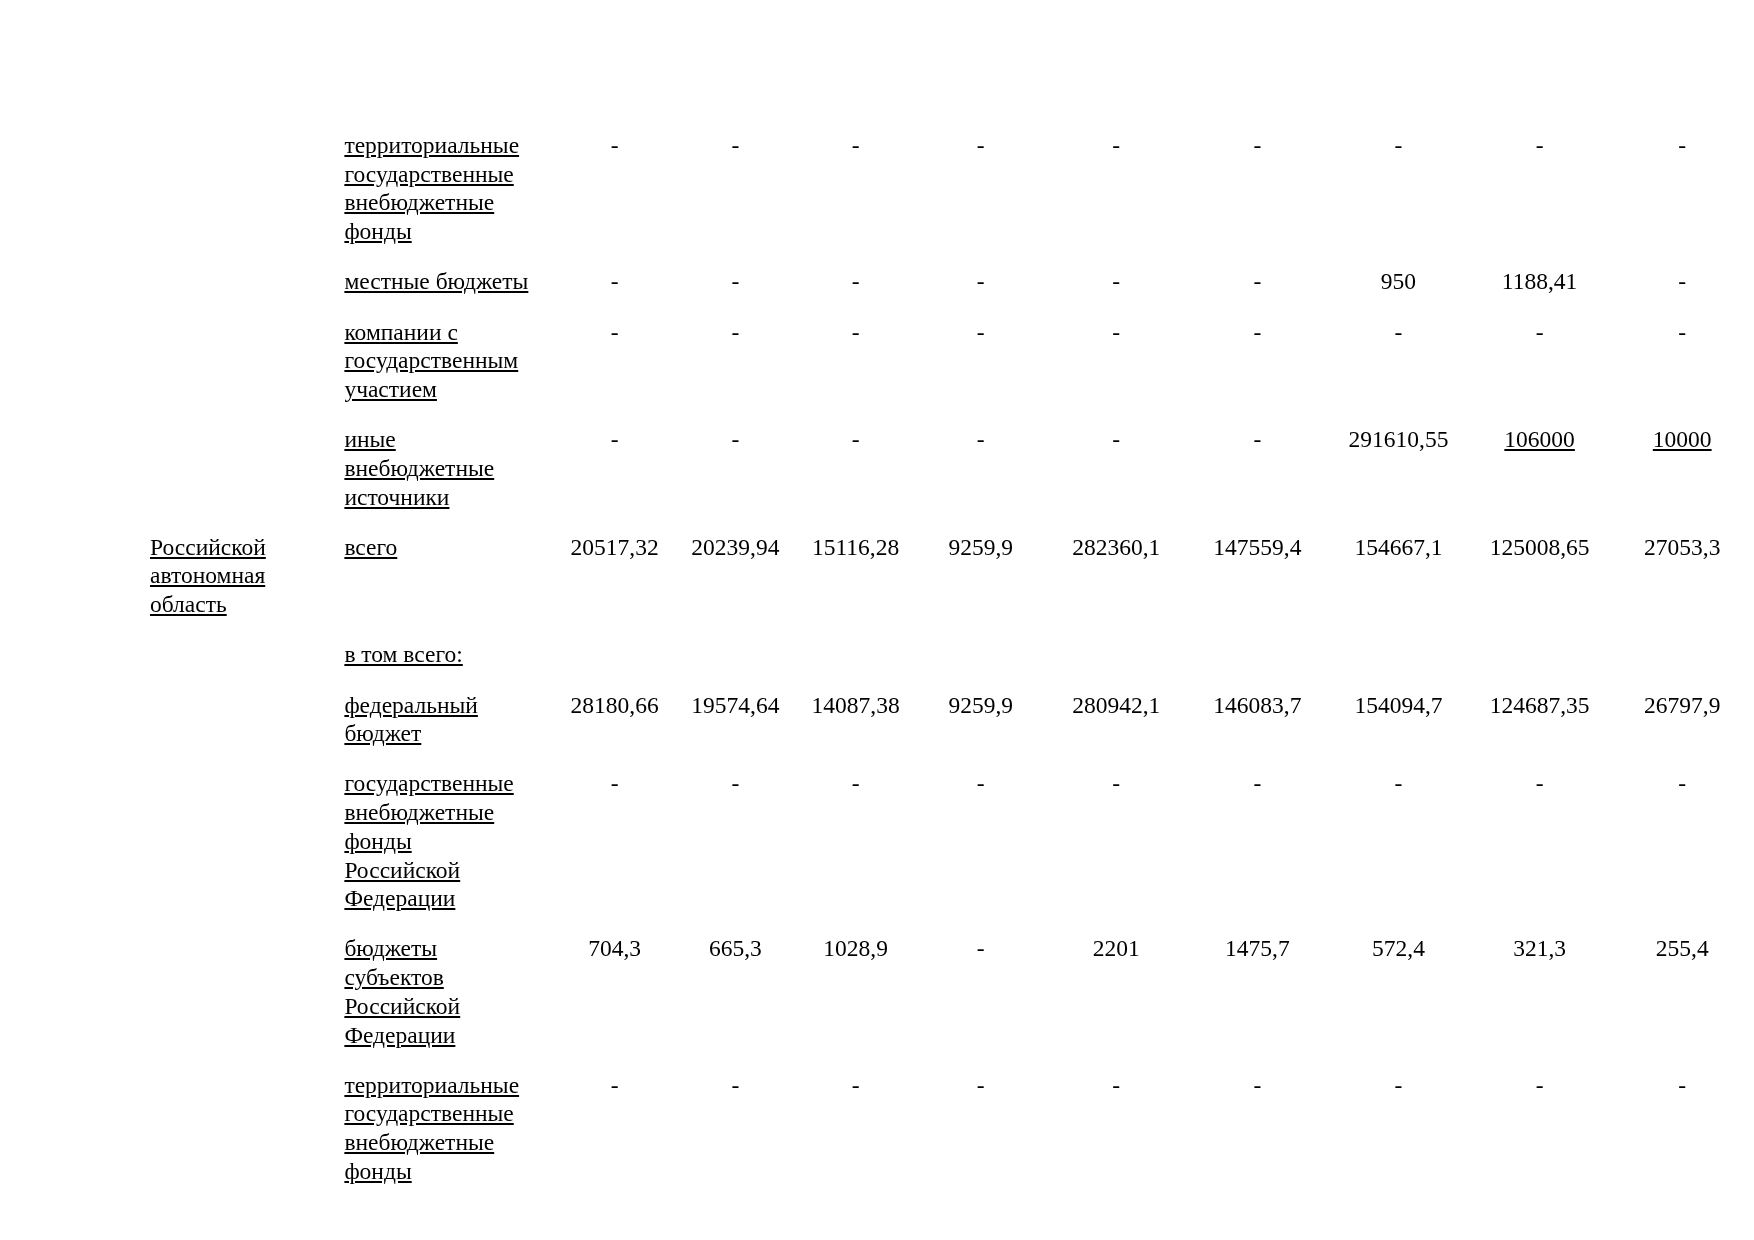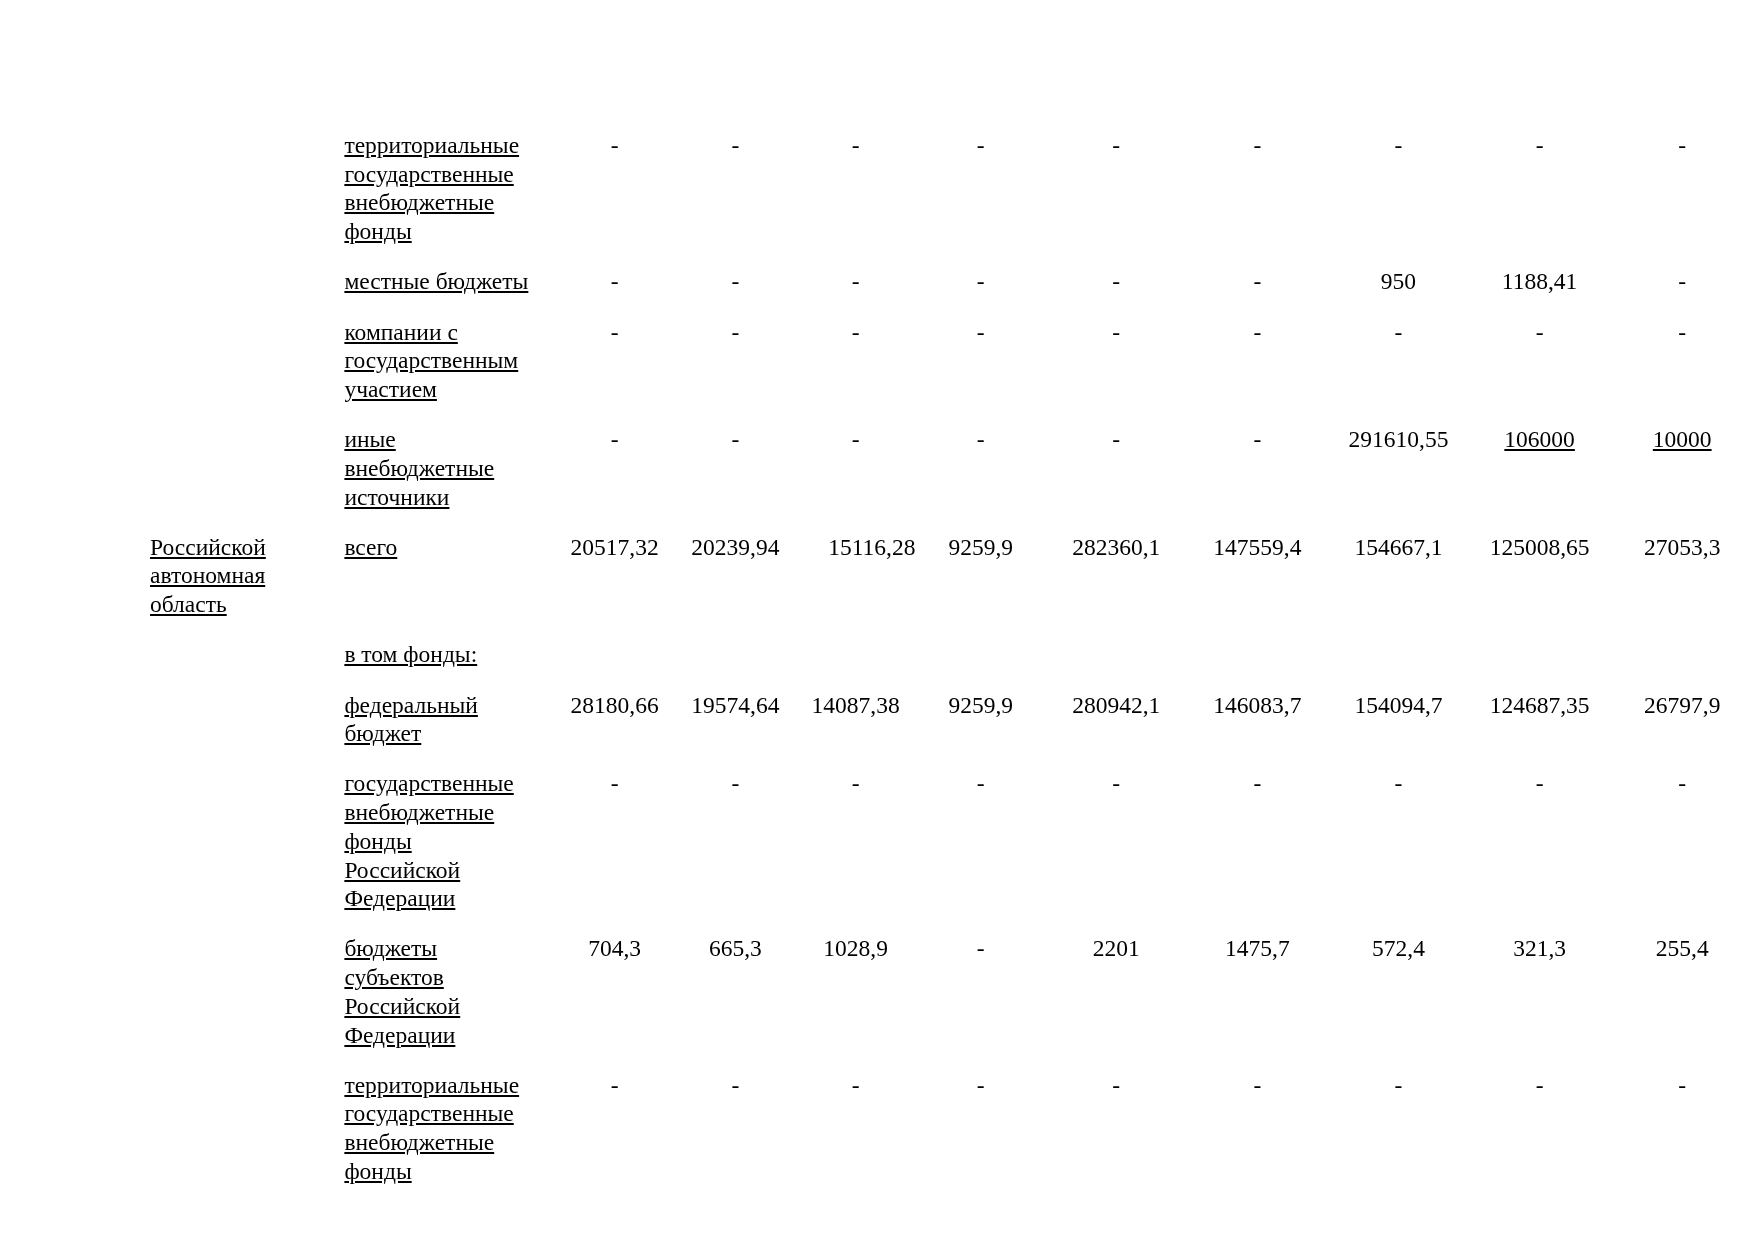--- a/index.html
+++ b/index.html
@@ -154,32 +154,32 @@
           <td class="region">
             <span class="region-text">Российской</span>
             <span class="region-text">автономная</span>
             <span class="region-text">область</span>
           </td>
           <td class="label">
             <span class="label-text">всего</span>
           </td>
           <td class="val" style="width: 121px;">20517,32</td>
           <td class="val" style="width: 121px;">20239,94</td>
-          <td class="val" style="width: 120px; text-align: right;">15116,28</td>
+          <td class="val" style="width: 120px;">15116,28</td>
           <td class="val" style="width: 131px;">9259,9</td>
           <td class="val" style="width: 141px;">282360,1</td>
           <td class="val" style="width: 142px;">147559,4</td>
           <td class="val" style="width: 141px;">154667,1</td>
           <td class="val" style="width: 142px;">125008,65</td>
           <td class="val" style="width: 144px;">27053,3</td>
         </tr>
         <tr>
           <td class="region"></td>
           <td class="label">
-            <span class="label-text">в том фонды:</span>
+            <span class="label-text">в том всего:</span>
           </td>
           <td class="val" style="width: 121px;"></td>
           <td class="val" style="width: 121px;"></td>
           <td class="val" style="width: 120px;"></td>
           <td class="val" style="width: 131px;"></td>
           <td class="val" style="width: 141px;"></td>
           <td class="val" style="width: 142px;"></td>
           <td class="val" style="width: 141px;"></td>
           <td class="val" style="width: 142px;"></td>
           <td class="val" style="width: 144px;"></td>

